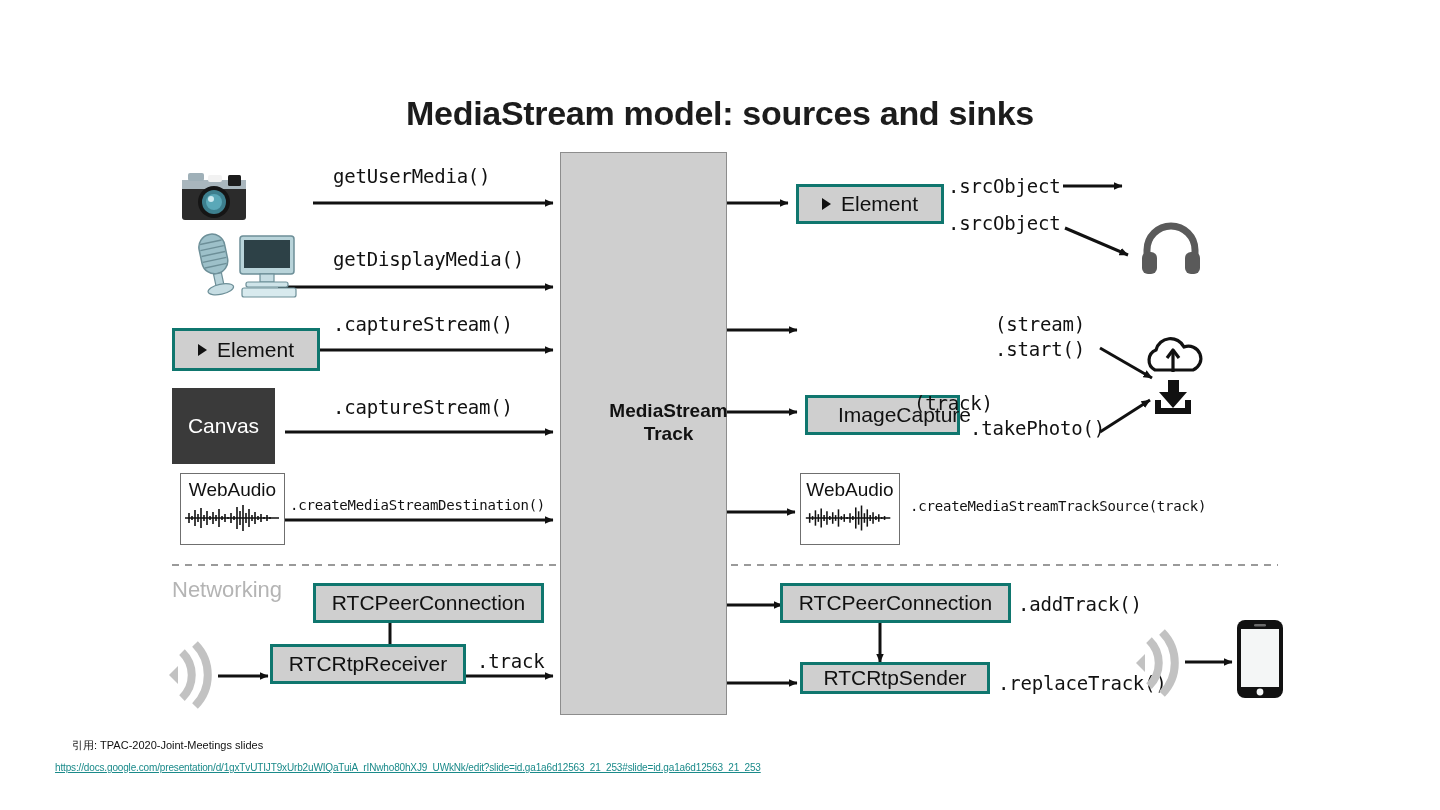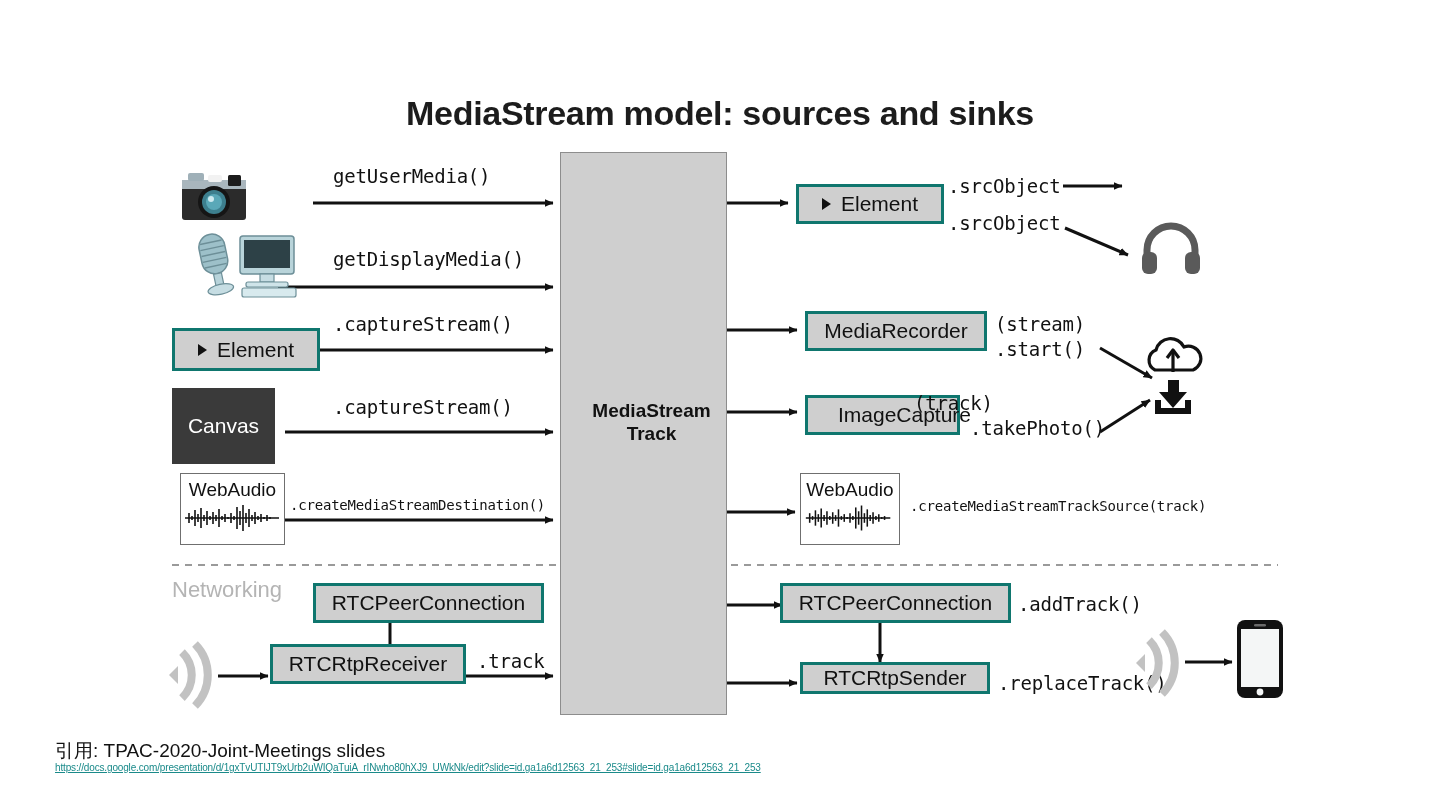--- a/index.html
+++ b/index.html
@@ -31,38 +31,38 @@
   }
 
   
   .mstrack{
     position:absolute;left:560px;top:152px;width:167px;height:563px;
     background:#cfcfcf;border:1px solid #8d8d8d;box-sizing:border-box;
     display:flex;align-items:center;justify-content:center;
   }
   .mstrack-label{
     position:absolute;top:400px;left:560px;width:183px;text-align:center;
-    font-size:19px;font-weight:bold;line-height:1.2;color:#111;
+    font-size:19px;font-weight:bold;line-height:1.2;color:#111;padding-left:17px;
   }
 
   
   .code{
     position:absolute;font-family:"DejaVu Sans Mono","Liberation Mono",monospace;
     font-size:19px;color:#111;white-space:nowrap;letter-spacing:-0.2px;
   }
   .code.tiny{font-size:14px;}
 
   .netlabel{
     position:absolute;left:172px;top:577px;font-size:22px;color:#b4b4b4;
   }
 
   svg.layer{position:absolute;left:0;top:0;width:1440px;height:810px;pointer-events:none;}
 
   
-  .footer{position:absolute;left:55px;top:738px;font-size:19px;color:#111;white-space:nowrap;}
+  .footer{position:absolute;left:72px;top:738px;font-size:11px;color:#111;white-space:nowrap;}
   .footer-link{
     position:absolute;left:55px;top:762px;font-size:10px;
     color:#1a8a8a;text-decoration:underline;white-space:nowrap;letter-spacing:-0.15px;
   }
 
   
   .icon{position:absolute;}
 </style>
 </head>
 <body>
@@ -220,23 +220,20 @@
   <div class="code" style="left:948px;top:212px;">.srcObject</div>
 
   <div class="icon" style="left:1140px;top:222px;">
     <svg width="62" height="52" viewBox="0 0 62 52">
       <path d="M7 36 V28 A24 24 0 0 1 55 28 V36" fill="none" stroke="#5a5a5a" stroke-width="7" stroke-linecap="round"></path>
       <rect x="2" y="30" width="15" height="22" rx="6" fill="#5a5a5a"></rect>
       <rect x="45" y="30" width="15" height="22" rx="6" fill="#5a5a5a"></rect>
     </svg>
   </div>
 
-  <div class="box box-grey" style="left:805px;top:311px;width:182px;height:40px;">
-    <span>MediaRecorder</span>
-  </div>
   <div class="code" style="left:995px;top:313px;">(stream)</div>
   <div class="code" style="left:995px;top:338px;">.start()</div>
 
   <div class="box box-grey" style="left:805px;top:395px;width:155px;height:40px;padding-left:44px;">
     <span>ImageCapture</span>
   </div>
   <div class="code" style="left:914px;top:392px;">(track)</div>
   <div class="code" style="left:970px;top:417px;">.takePhoto()</div>
 
   <div class="icon" style="left:1137px;top:336px;">

